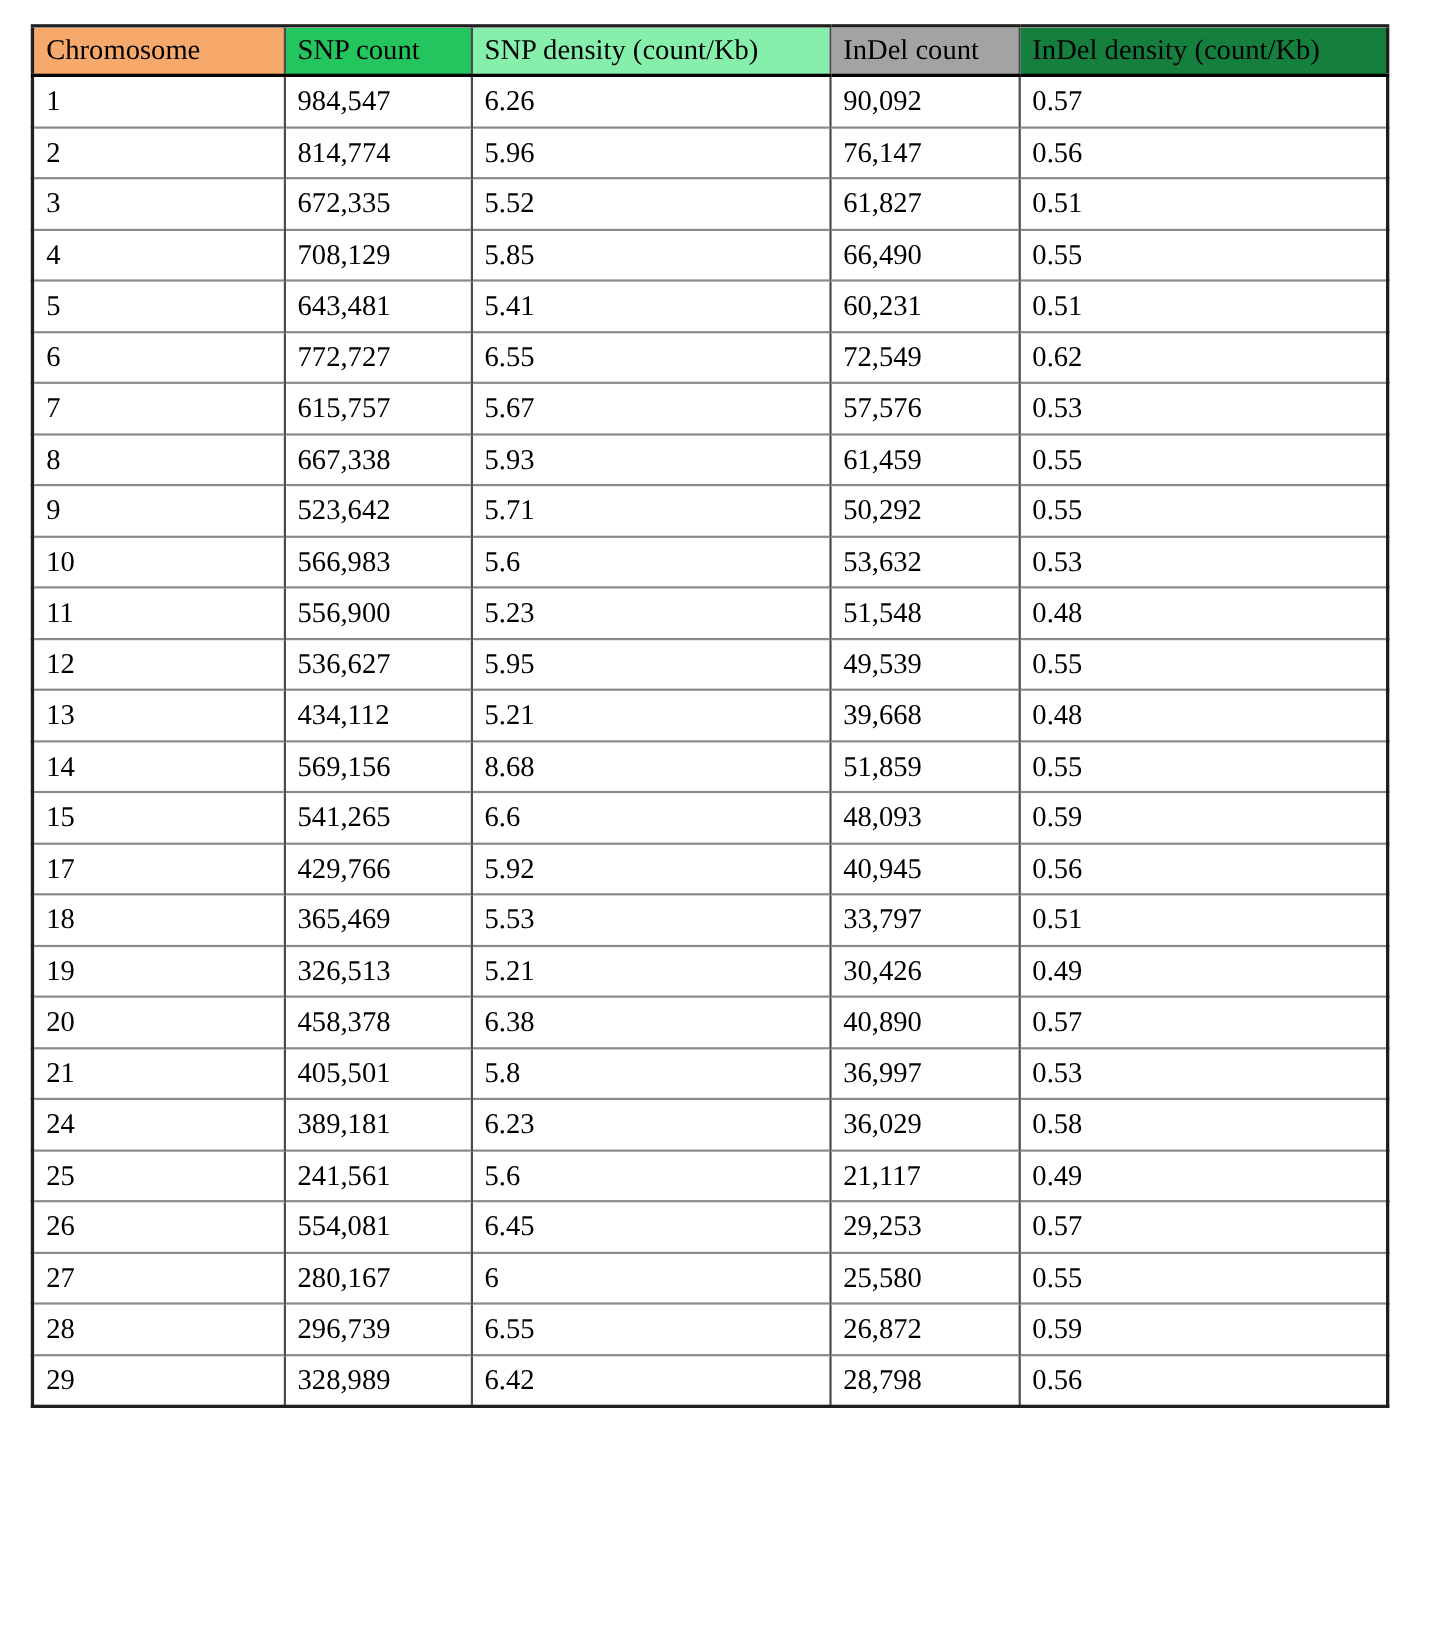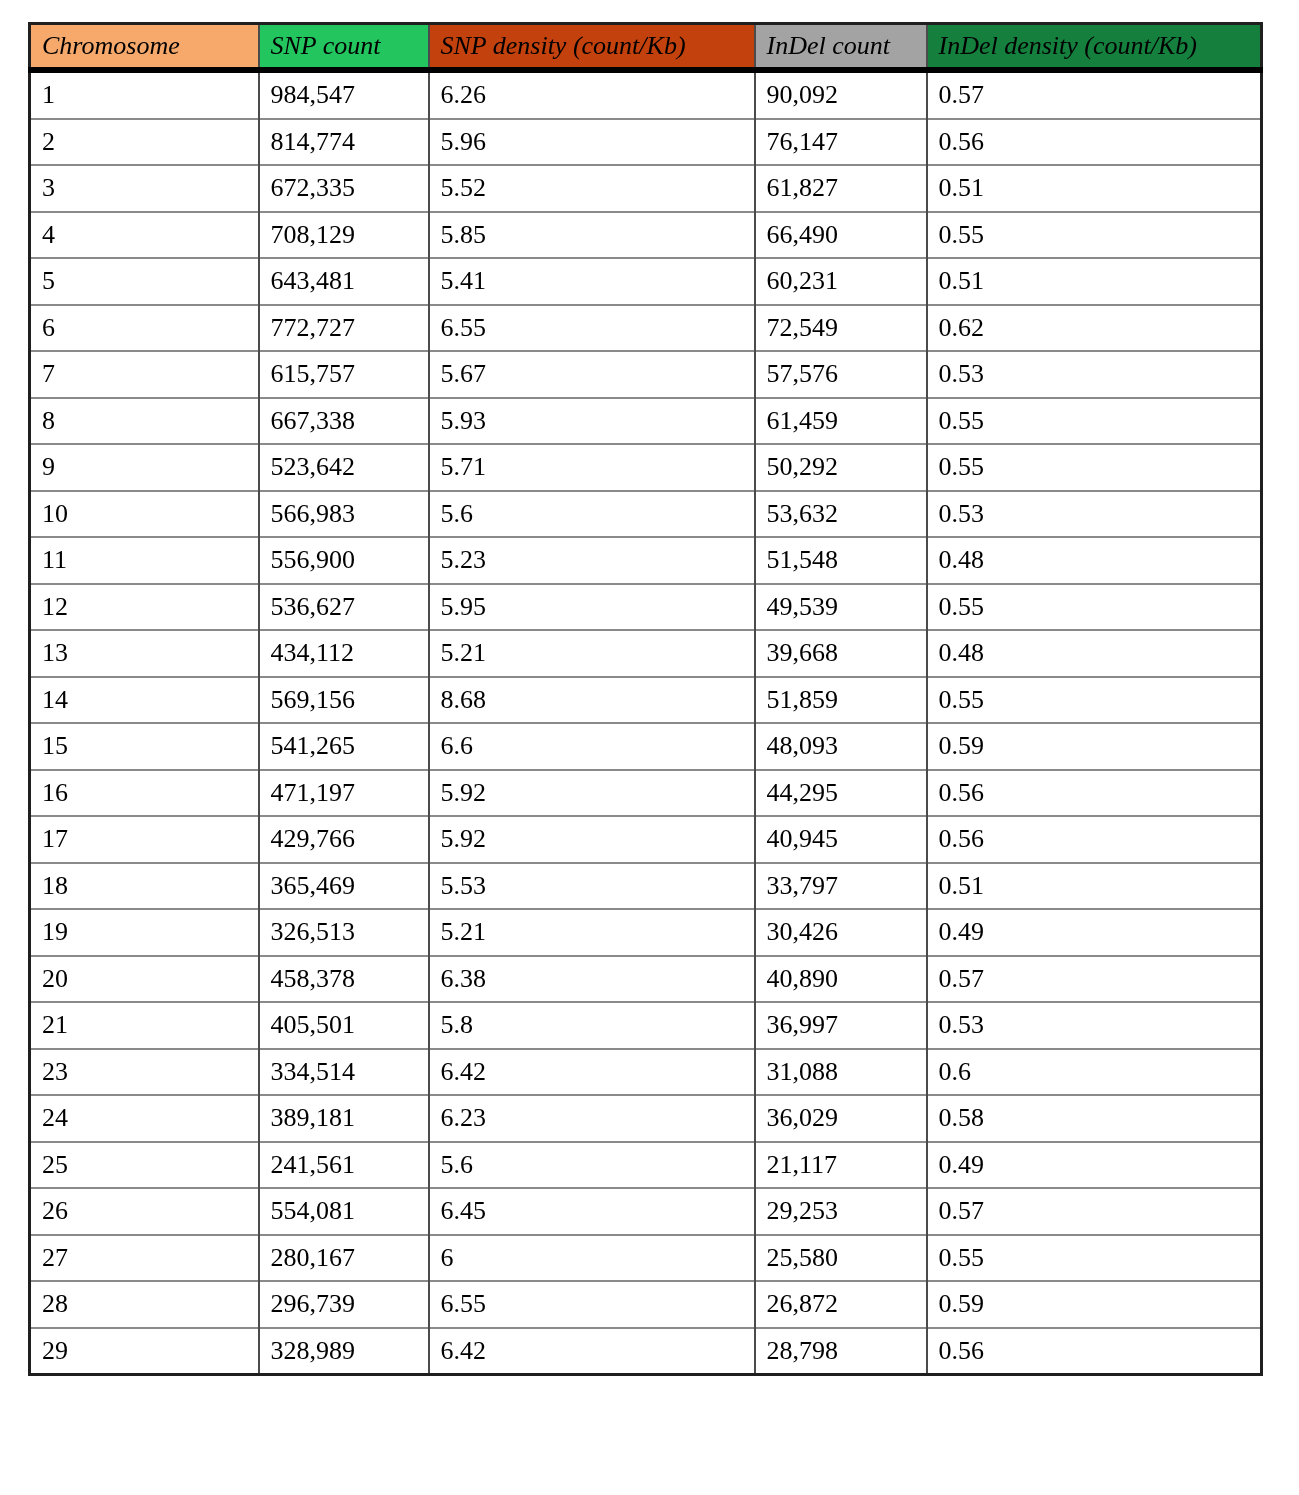--- a/index.html
+++ b/index.html
@@ -30,22 +30,21 @@
     vertical-align: middle;
     padding: 0 6px 0 11px;
     overflow: hidden;
     white-space: nowrap;
     border-top: 2px solid #8a8a8a;
     border-left: 2px solid #4b4b4b;
   }
   th {
     height: 42px;
     border-top: 3px solid #1f1f1f;
-    border-bottom: 6px solid #000000;
-    font-style: italic;
+    border-bottom: 3px solid #000000;
   }
   td { height: 44.5px; }
   tbody tr:first-child td { border-top: none; }
   tbody tr:last-child td { border-bottom: 2px solid #8a8a8a; }
   th:last-child, td:last-child { border-right: 2px solid #4b4b4b; }
   col.c1 { width: 229px; }
   col.c2 { width: 170px; }
   col.c3 { width: 326px; }
   col.c4 { width: 172px; }
   col.c5 { width: 335px; }
@@ -59,21 +58,21 @@
       <col class="c1">
         <col class="c2">
         <col class="c3">
         <col class="c4">
         <col class="c5">
     </colgroup>
     <thead>
       <tr>
         <th style="background: rgb(246, 169, 107);">Chromosome</th>
         <th style="background: #22c55e;">SNP count</th>
-        <th style="background: #c2410c;">SNP density (count/Kb)</th>
+        <th style="background: #86efac;">SNP density (count/Kb)</th>
         <th style="background: #a3a3a3;">InDel count</th>
         <th style="background: #15803d;">InDel density (count/Kb)</th>
       </tr>
     </thead>
     <tbody id="tbody">
         <tr>
           <td>1</td>
           <td>984,547</td>
           <td>6.26</td>
           <td>90,092</td>
@@ -171,27 +170,20 @@
           <td>0.55</td>
         </tr>
         <tr>
           <td>15</td>
           <td>541,265</td>
           <td>6.6</td>
           <td>48,093</td>
           <td>0.59</td>
         </tr>
         <tr>
-          <td>16</td>
-          <td>471,197</td>
-          <td>5.92</td>
-          <td>44,295</td>
-          <td>0.56</td>
-        </tr>
-        <tr>
           <td>17</td>
           <td>429,766</td>
           <td>5.92</td>
           <td>40,945</td>
           <td>0.56</td>
         </tr>
         <tr>
           <td>18</td>
           <td>365,469</td>
           <td>5.53</td>
@@ -213,27 +205,20 @@
           <td>0.57</td>
         </tr>
         <tr>
           <td>21</td>
           <td>405,501</td>
           <td>5.8</td>
           <td>36,997</td>
           <td>0.53</td>
         </tr>
         <tr>
-          <td>23</td>
-          <td>334,514</td>
-          <td>6.42</td>
-          <td>31,088</td>
-          <td>0.6</td>
-        </tr>
-        <tr>
           <td>24</td>
           <td>389,181</td>
           <td>6.23</td>
           <td>36,029</td>
           <td>0.58</td>
         </tr>
         <tr>
           <td>25</td>
           <td>241,561</td>
           <td>5.6</td>

